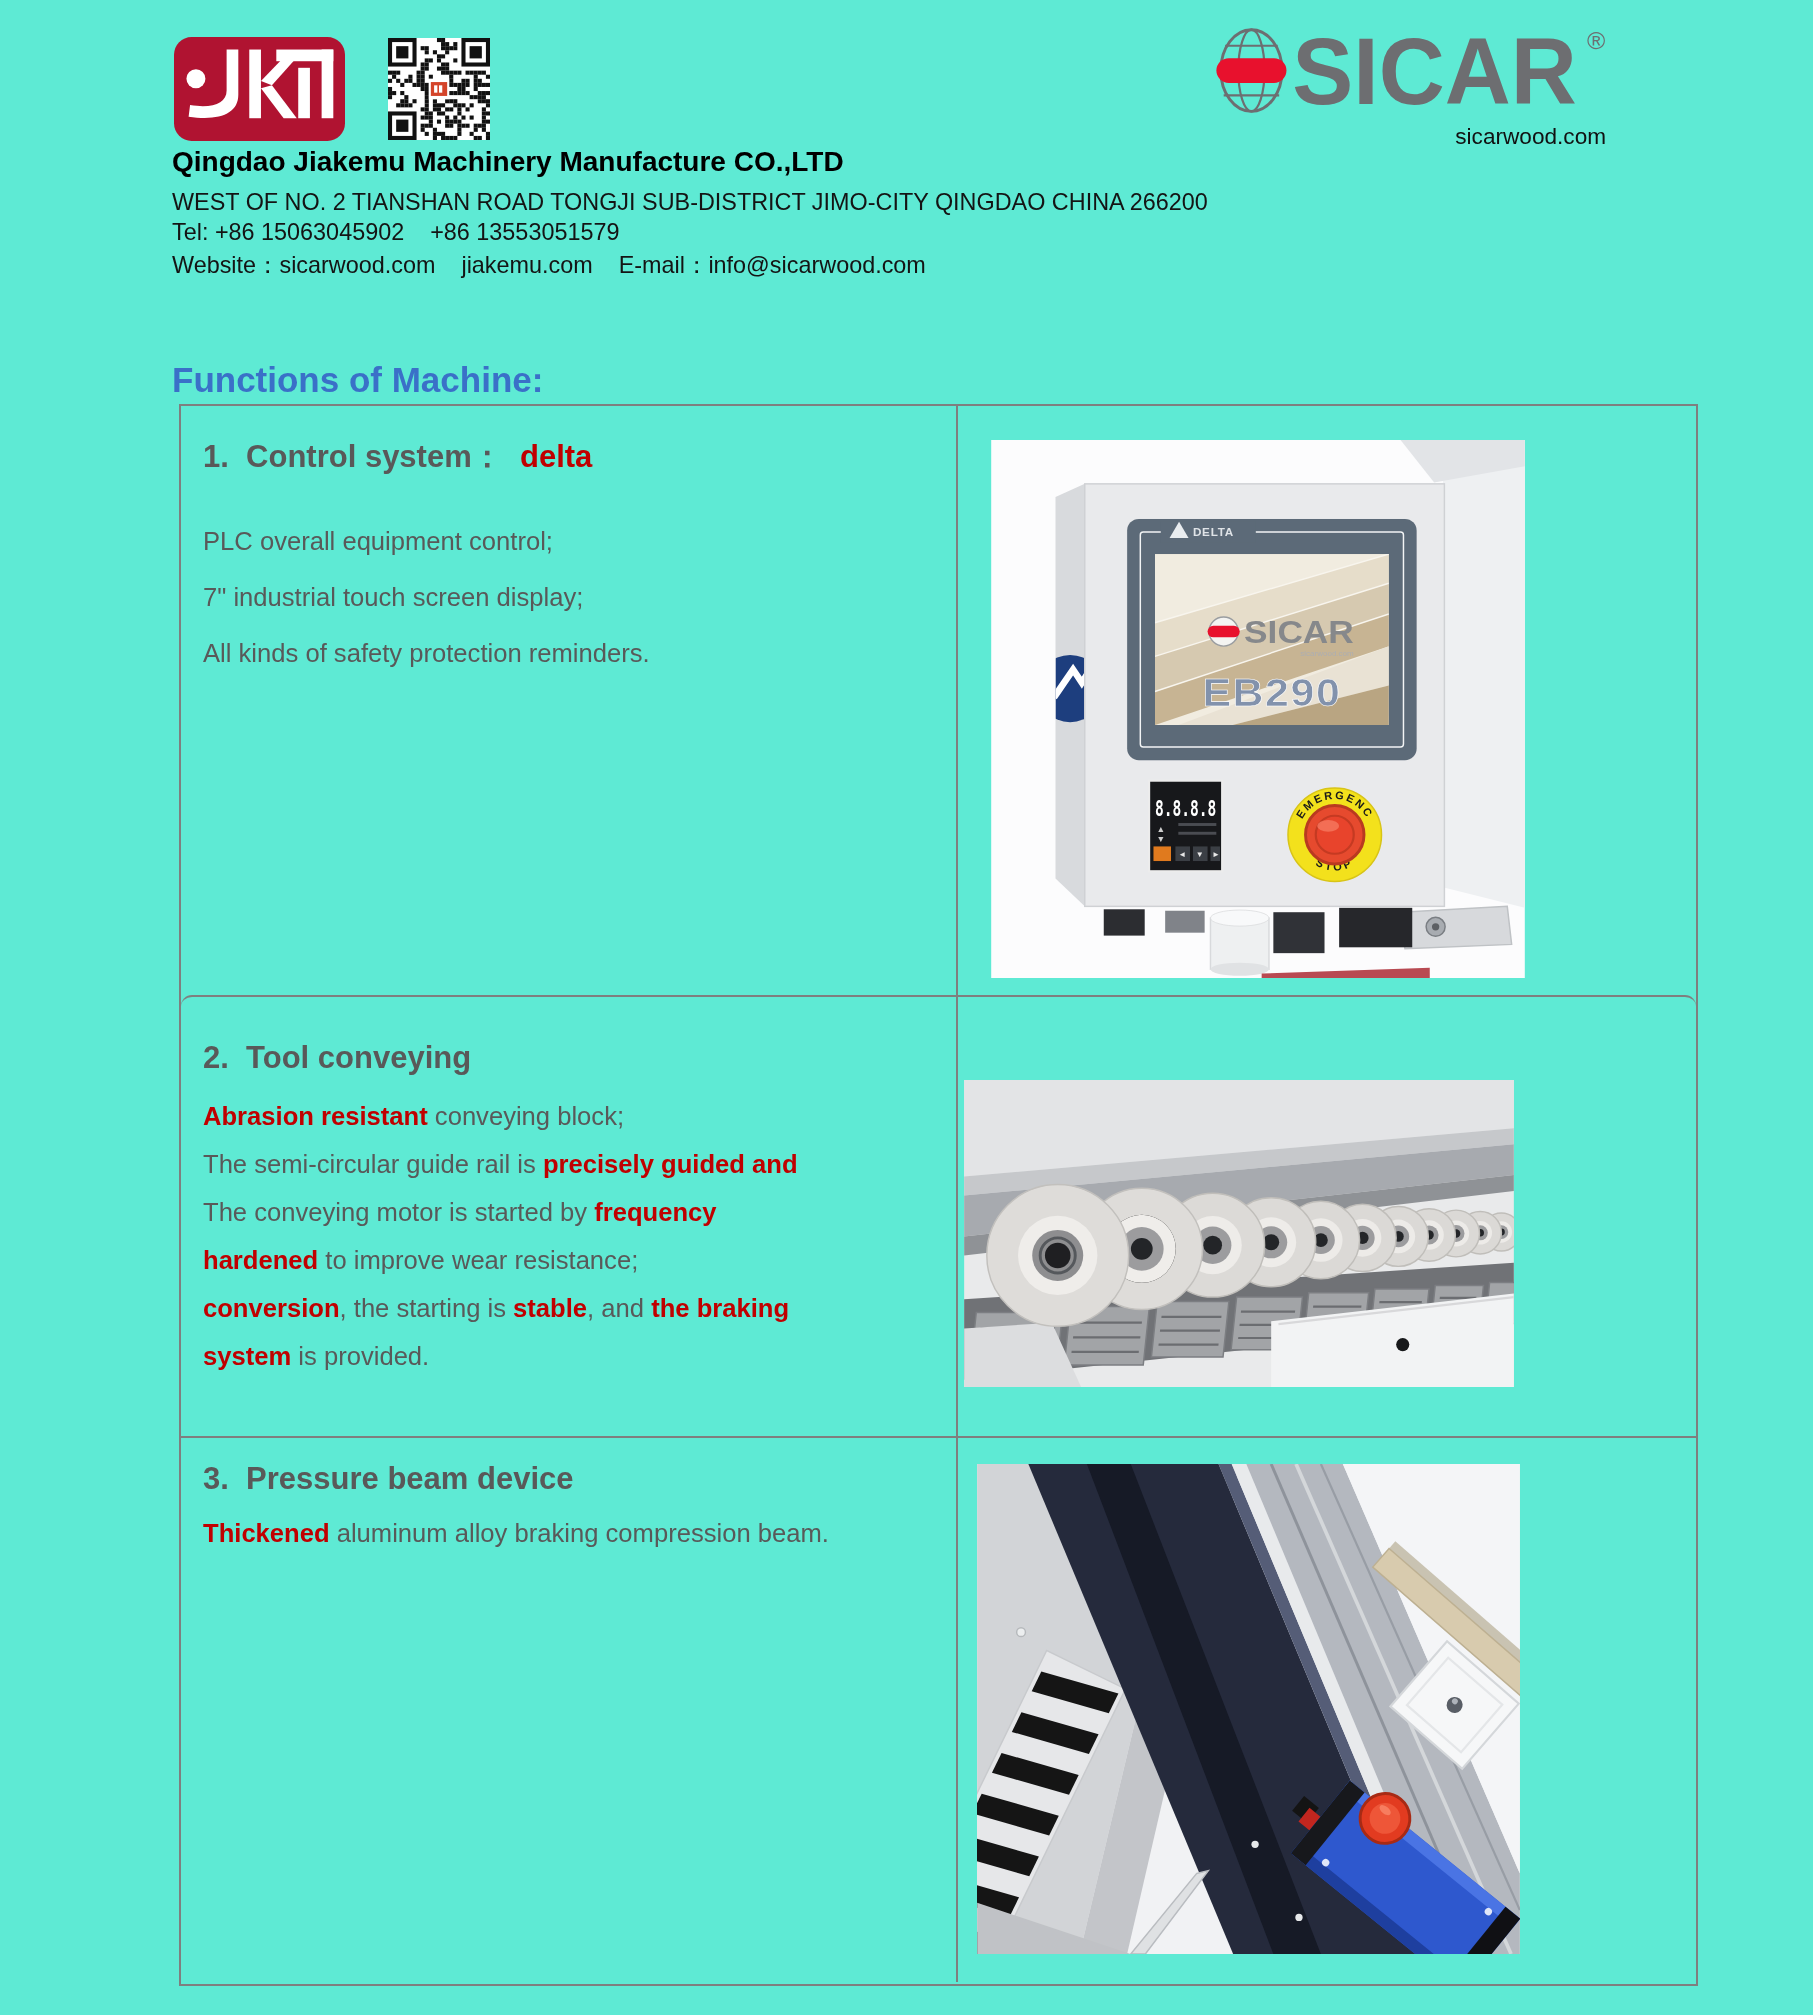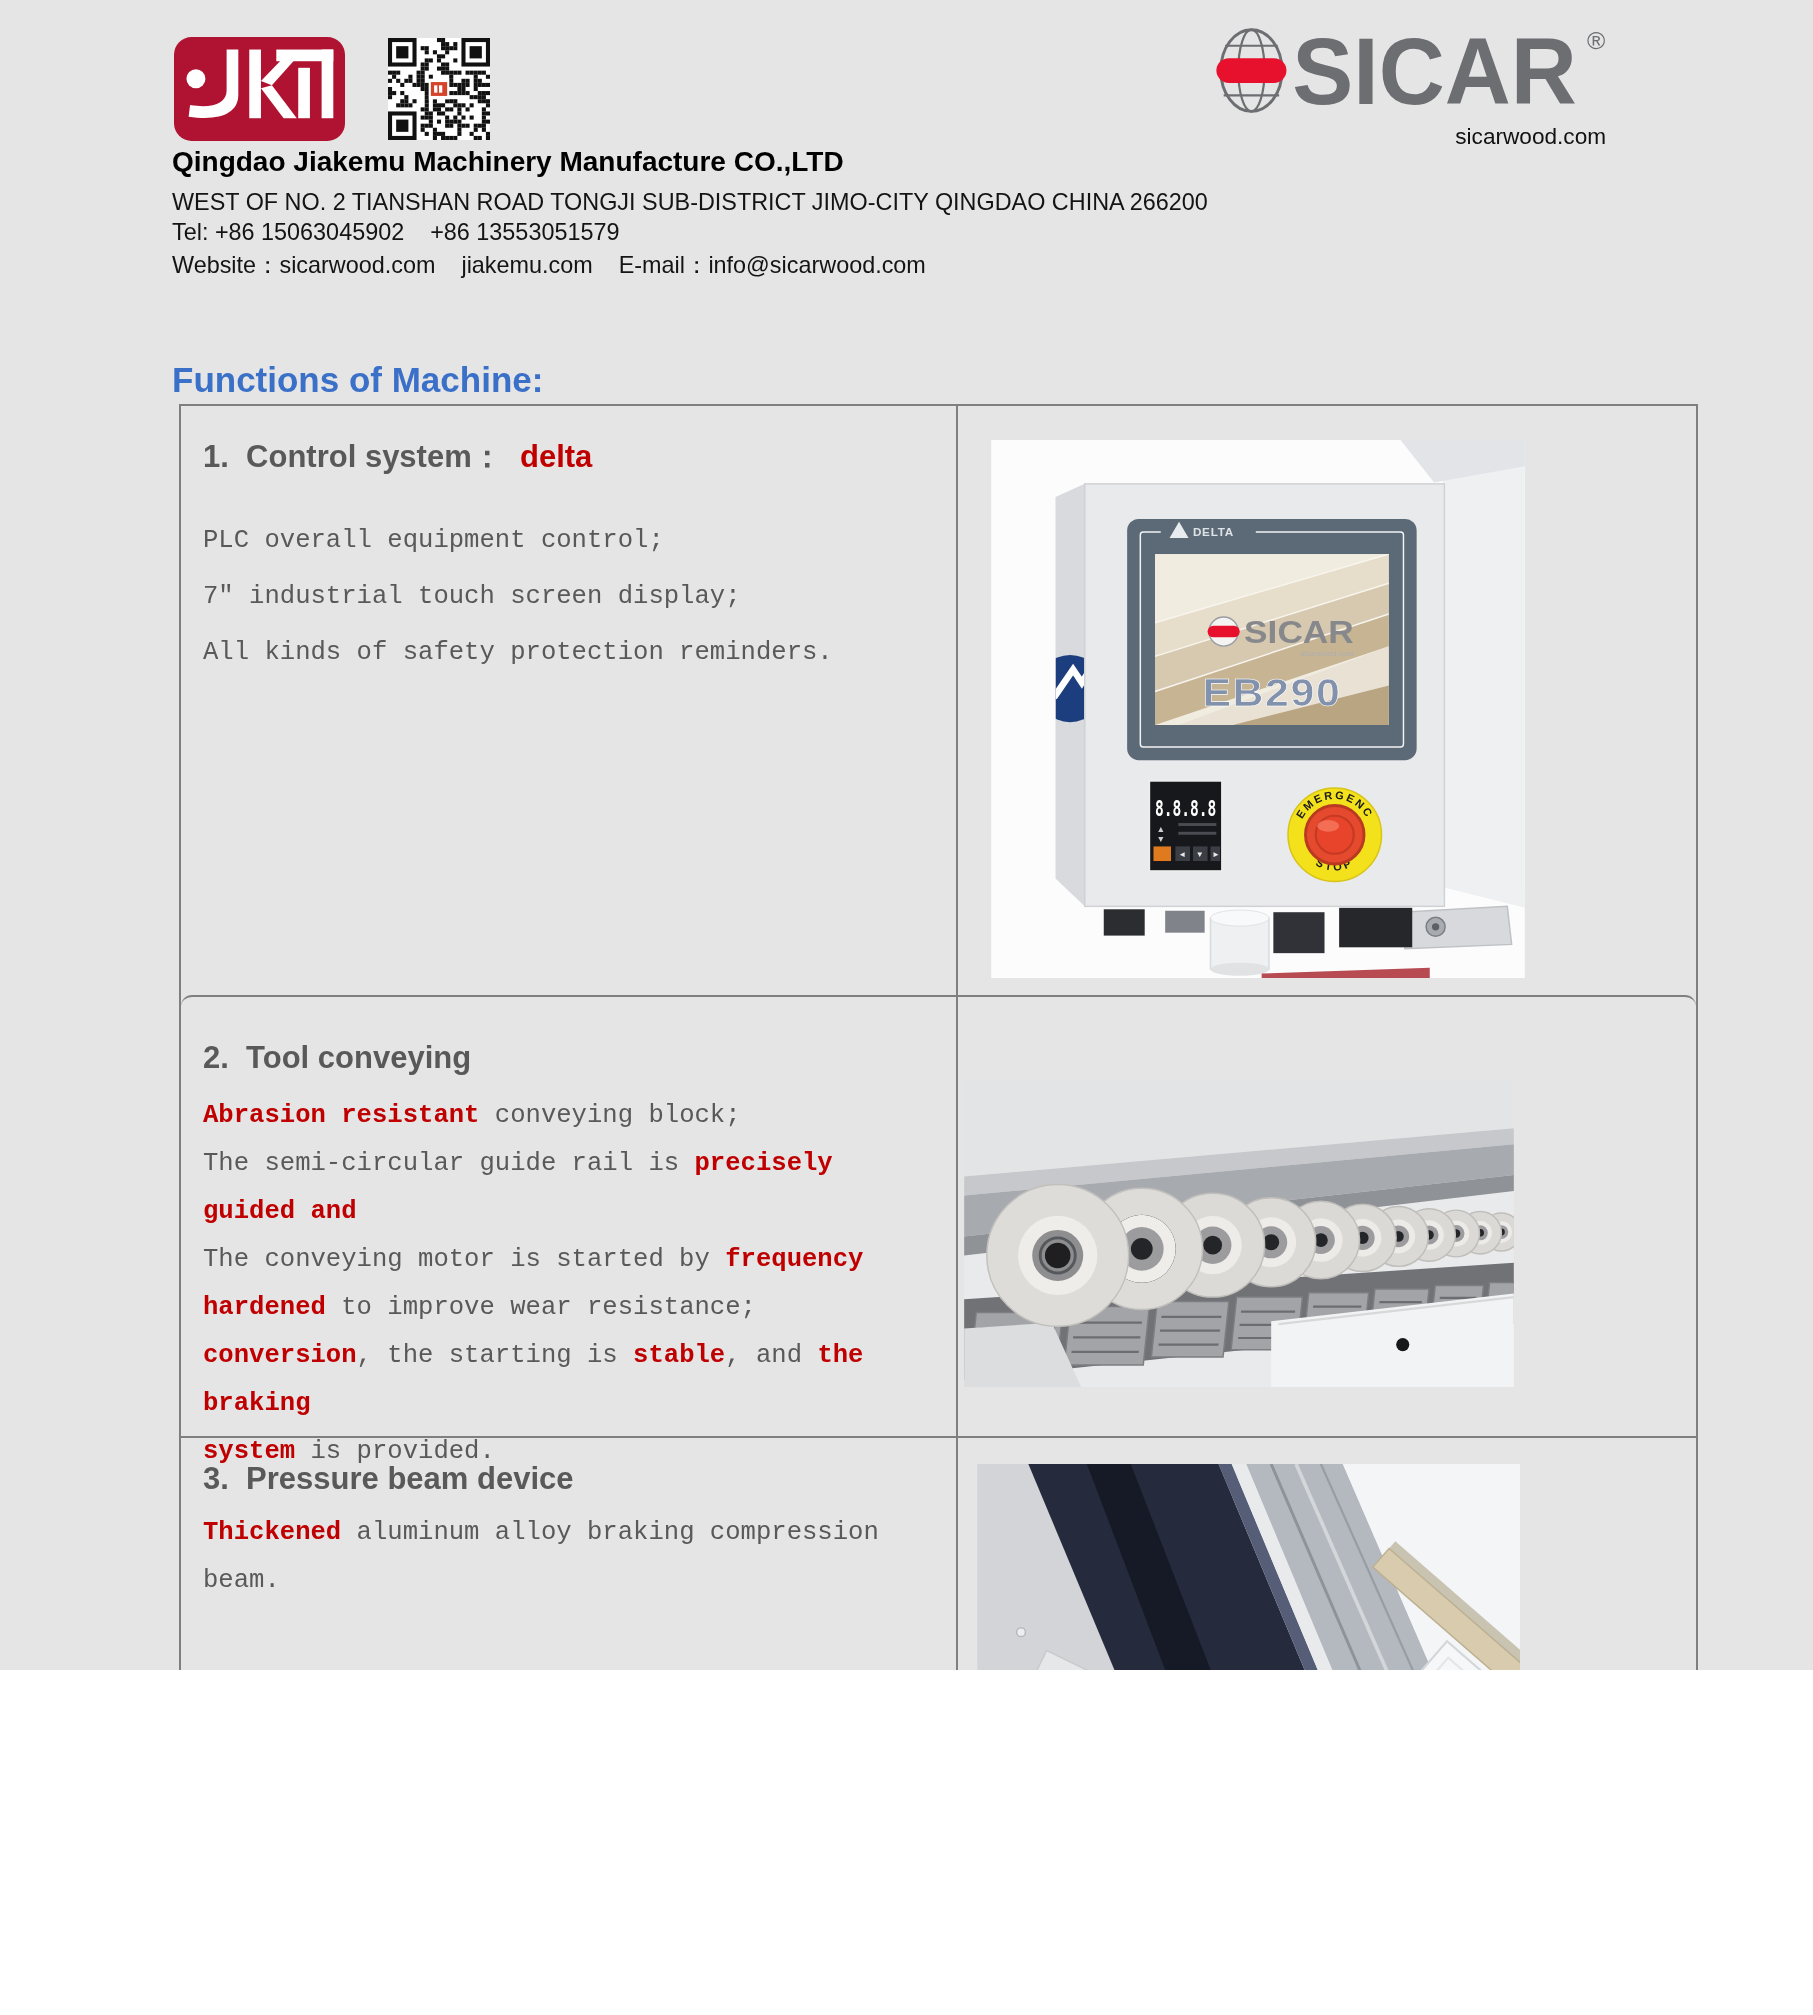--- a/index.html
+++ b/index.html
@@ -1,16 +1,16 @@
 <!DOCTYPE html>
 <html style="font-size:11.7px"><head>
 <meta charset="utf-8">
 <style>
   html,body{margin:0;padding:0;background:#ffffff;}
-  .page{position:relative;width:1814px;height:1670px;background:#e5e5e5;
+  .page{position:relative;width:1814px;height:2015px;background:#5eead4;
         font-family:"Liberation Sans",sans-serif;overflow:hidden;}
   .abs{position:absolute;}
   .pre{white-space:pre-wrap;}
 
   
   .company-name{left:172px;top:146px;font-size:28px;font-weight:700;color:#000;}
   .h-line{font-size:23.4px;color:#141414;}
   .addr{left:172px;top:189px;}
   .tel{left:172px;top:219px;}
   .site{left:172px;top:249px;}
@@ -23,21 +23,21 @@
   .frow{position:absolute;left:0;width:100%;box-sizing:border-box;}
   .frow-1{top:0;height:589px;}
   .frow-2{top:589px;height:441px;border-top:2.9px solid #7f7f7f;border-radius:11px;}
   .frow-3{top:1030px;height:546px;border-top:2.9px solid #7f7f7f;}
   .cell-l{position:absolute;left:0;top:0;width:777px;height:100%;
           border-right:2.2px solid #7f7f7f;box-sizing:border-box;
           padding-left:22px;padding-right:26px;}
   .cell-r{position:absolute;left:777px;top:0;right:0;height:100%;}
 
   .cell-head{font-size:31px;line-height:39px;white-space:pre-wrap;}
-  .ln{display:block;font-size:25.6px;white-space:pre-wrap;font-family:Liberation Mono, monospace;}
+  .ln{display:block;font-size:25.6px;white-space:pre-wrap;}
   .frow-1 .ln{line-height:56px;}
   .frow-2 .ln,.frow-3 .ln{line-height:48px;}
   .frow-1 .cell-head{margin-top:31px;}
   .frow-1 .b-lines{margin-top:37px;}
   .frow-2 .cell-head{margin-top:41px;}
   .frow-2 .b-lines{margin-top:14.6px;}
   .frow-3 .cell-head{margin-top:20.5px;}
   .frow-3 .b-lines{margin-top:11.7px;}
 
   .seg-hg{color:#595959;font-weight:700;}

